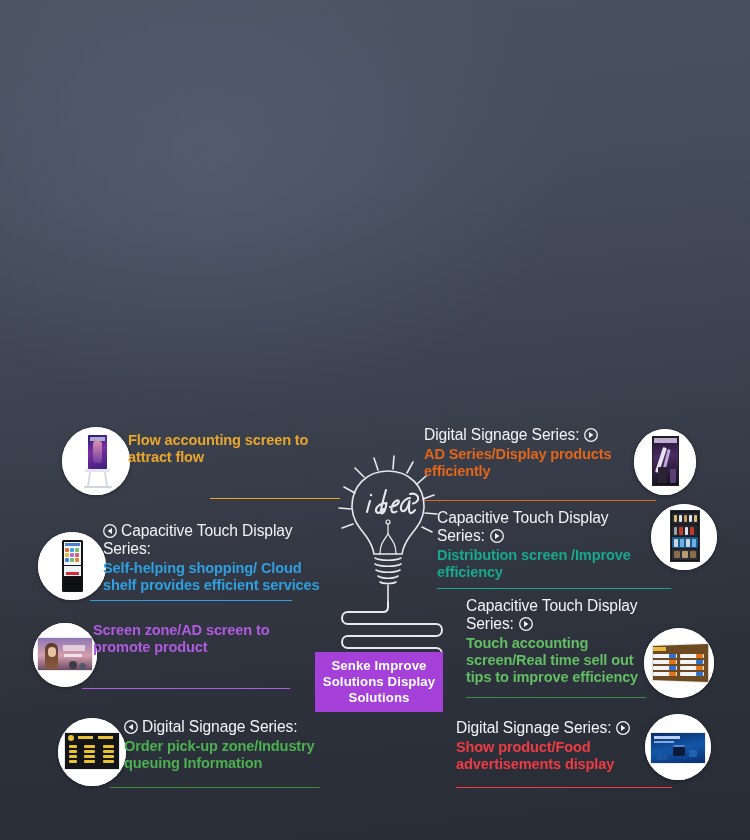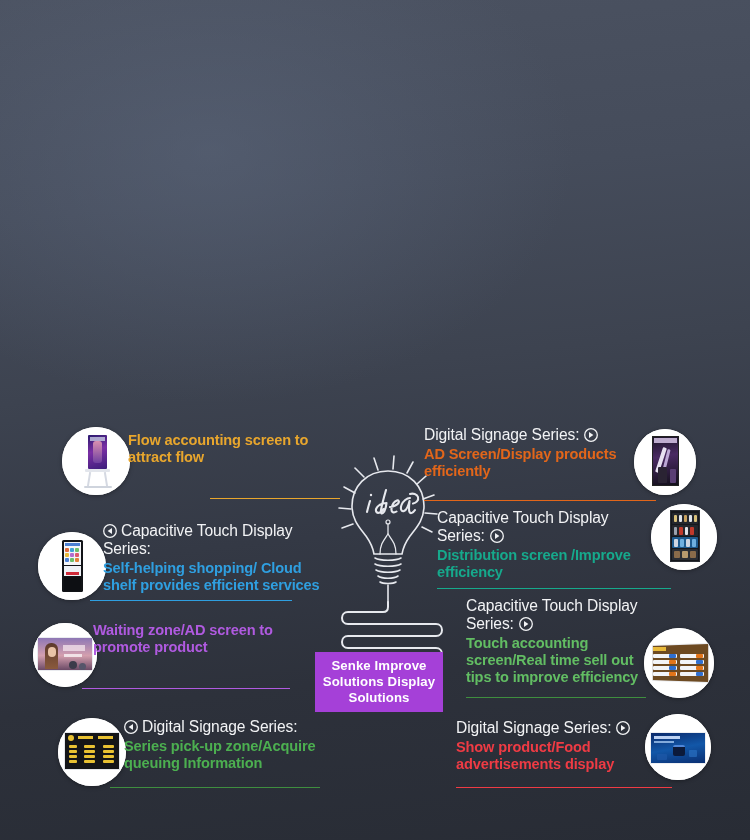--- a/index.html
+++ b/index.html
@@ -190,21 +190,21 @@
         <div class="scr" style="left:4px;top:14px;width:56px;height:34px;background:linear-gradient(180deg,#8e77b5,#d49fae 55%,#6b4a66);border:1.5px solid #e9ebef;"></div>
         <div class="scr" style="left:12px;top:20px;width:13px;height:26px;background:linear-gradient(180deg,#5d3a2c,#8a5a3c);border-radius:6px 6px 0 0;"></div>
         <div class="scr" style="left:15px;top:24px;width:8px;height:10px;background:#e9c3a6;border-radius:4px;"></div>
         <div class="scr" style="left:30px;top:22px;width:22px;height:6px;background:#f0dfe8;opacity:.8;"></div>
         <div class="scr" style="left:31px;top:31px;width:18px;height:3px;background:#ffffff;opacity:.7;"></div>
         <div class="scr" style="left:36px;top:38px;width:8px;height:8px;background:#3b3b4a;border-radius:50%;"></div>
         <div class="scr" style="left:46px;top:40px;width:7px;height:7px;background:#55556a;border-radius:50%;"></div>
       </div>
     </div>
     <div class="txt" style="left:93px; top:620px; width:226px;">
-      <div class="desc" style="color:#b05ae0;">Waiting zone/AD screen to promote product</div>
+      <div class="desc" style="color:#b05ae0;">Screen zone/AD screen to promote product</div>
     </div>
     <div class="rule" style="left:82px; top:688px; width:208px; border-top-color:#b05ae0;"></div>
   </div>
 
   <div class="item">
     <div class="thumb" style="left:58px; top:718px; width:68px; height:68px;">
       <div class="inner" style="background:#fff;">
         <div class="scr" style="left:6px;top:14px;width:56px;height:38px;background:#141518;border:1.5px solid #e6e8ec;"></div>
         <div class="scr" style="left:10px;top:17px;width:6px;height:6px;background:#e8c132;border-radius:50%;"></div>
         <div class="scr" style="left:20px;top:18px;width:15px;height:3px;background:#e8c132;"></div>
@@ -223,34 +223,34 @@
         <div class="row" style="left:45px;top:42px;width:11px;height:3px;background:#e8c132;"></div>
       </div>
     </div>
     <div class="txt" style="left:124px; top:718px; width:220px;">
       <div class="title">
         <span class="badge"><svg viewBox="0 0 14 14">
               <circle cx="7" cy="7" r="6.3" fill="none" stroke="#f2f3f5" stroke-width="1.3"></circle>
               <path d="M9 4 L9 10 L4.6 7 Z" fill="#f2f3f5"></path>
             </svg></span><span>Digital Signage Series:</span>
       </div>
-      <div class="desc" style="color:#4caf50;">Series pick-up zone/Acquire queuing Information</div>
+      <div class="desc" style="color:#4caf50;">Order pick-up zone/Industry queuing Information</div>
     </div>
     <div class="rule" style="left:110px; top:787px; width:210px; border-top-color:#3f8e3f;"></div>
   </div>
 
   <div class="item">
     <div class="txt" style="left:424px; top:426px; width:210px;">
       <div class="title">
         <span>Digital Signage Series:</span><span class="badge after"><svg viewBox="0 0 14 14">
               <circle cx="7" cy="7" r="6.3" fill="none" stroke="#f2f3f5" stroke-width="1.3"></circle>
               <path d="M5 4 L5 10 L9.4 7 Z" fill="#f2f3f5"></path>
             </svg></span>
       </div>
-      <div class="desc" style="color:#e2661a;">AD Screen/Display products efficiently</div>
+      <div class="desc" style="color:#e2661a;">AD Series/Display products efficiently</div>
     </div>
     <div class="thumb" style="left:634px; top:429px; width:62px; height:66px;">
       <div class="inner" style="background:#fff;">
         <div class="scr" style="left:18px;top:7px;width:27px;height:50px;background:linear-gradient(170deg,#1b1526,#4a2a63 40%,#120f1a);border:1px solid #222;"></div>
         <div class="scr" style="left:20px;top:9px;width:23px;height:5px;background:#d9c7ea;opacity:.85;"></div>
         <div class="scr" style="left:25px;top:18px;width:4px;height:26px;background:#e8e2f2;transform:rotate(18deg);border-radius:1px;"></div>
         <div class="scr" style="left:31px;top:20px;width:3px;height:22px;background:#bda8d6;transform:rotate(14deg);border-radius:1px;"></div>
         <div class="scr" style="left:24px;top:38px;width:9px;height:16px;background:#2a2333;border-radius:1px;"></div>
         <div class="scr" style="left:36px;top:40px;width:6px;height:14px;background:#5a3f74;border-radius:1px;"></div>
       </div>

